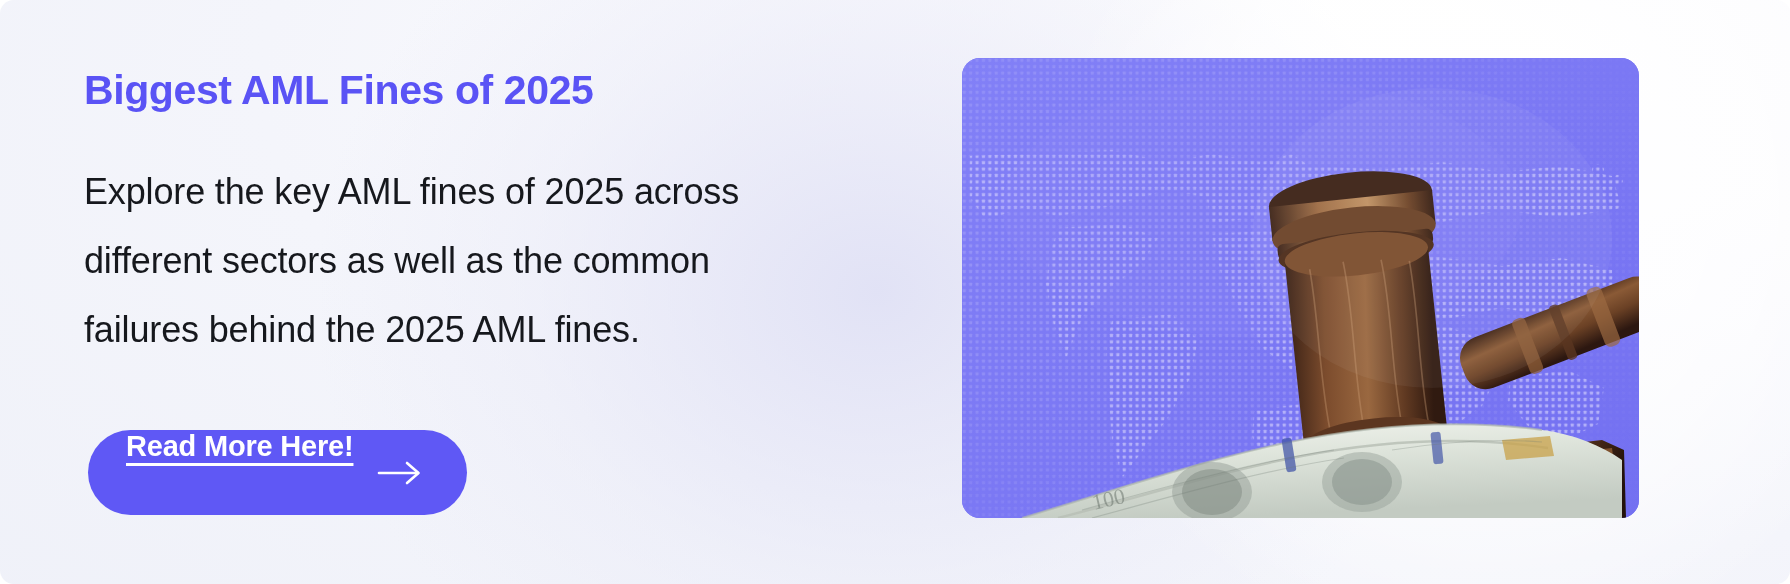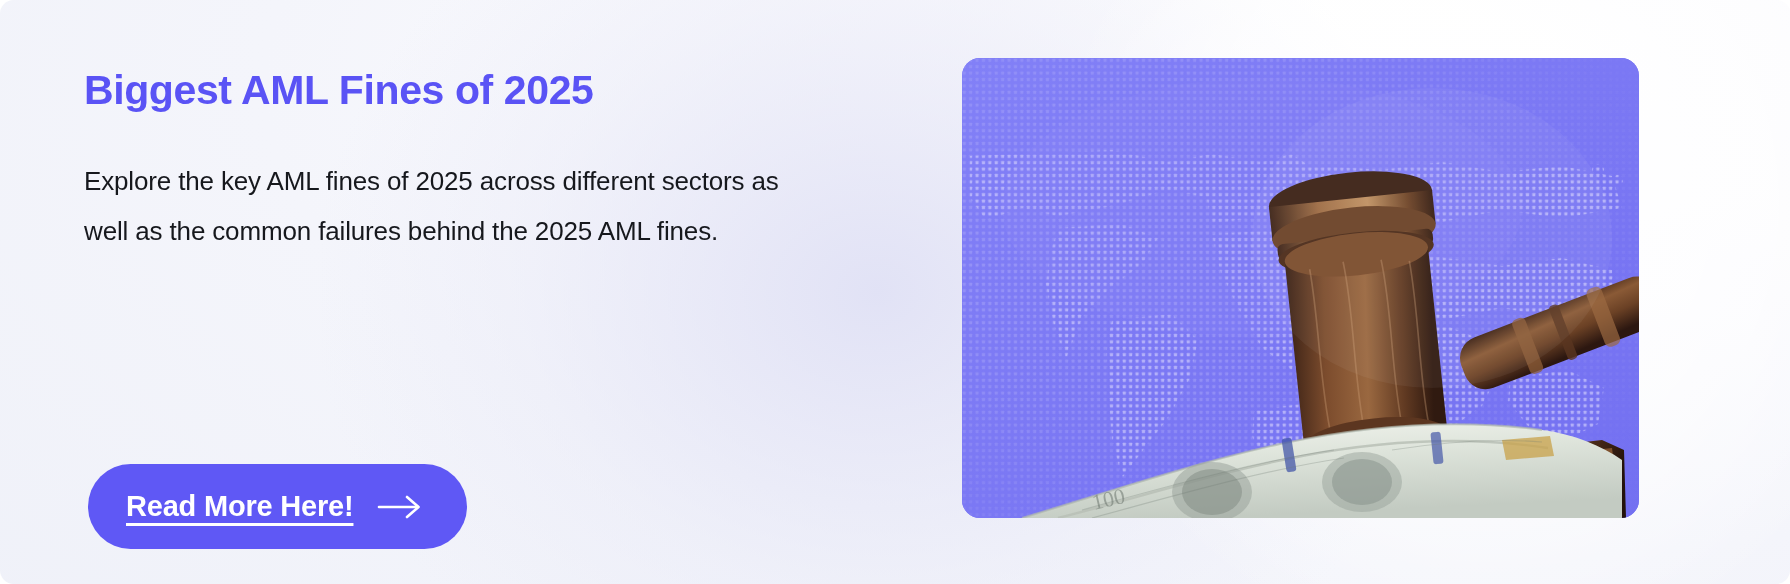--- a/index.html
+++ b/index.html
@@ -59,36 +59,35 @@
     font-size: 41px;
     font-weight: bold;
     letter-spacing: -0.4px;
     color: #5a53f5;
     line-height: 1.1;
     white-space: nowrap;
   }
 
   .subcopy {
     margin-top: 44px;
-    font-size: 26px;
+    font-size: 36px;
     line-height: 1.92;
     color: #16181d;
     font-weight: 400;
     letter-spacing: -0.15px;
     max-width: 740px;
   }
 
   .cta-button {
     position: absolute;
     left: 88px;
-    top: 464px;
+    top: 430px;
     height: 85px;
     padding: 0 44px 0 38px;
     display: inline-flex;
-    align-items: center;
     gap: 24px;
     background: #5f58f5;
     border: none;
     border-radius: 46px;
     cursor: pointer;
     z-index: 4;
     text-decoration: none;
   }
   .cta-label {
     font-size: 29px;

